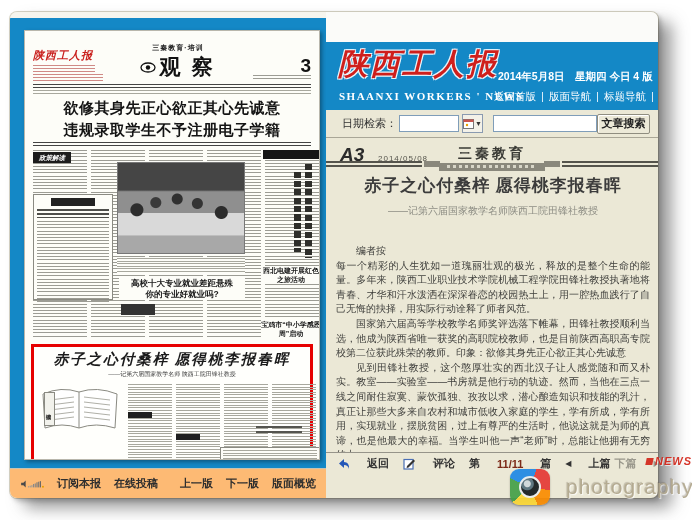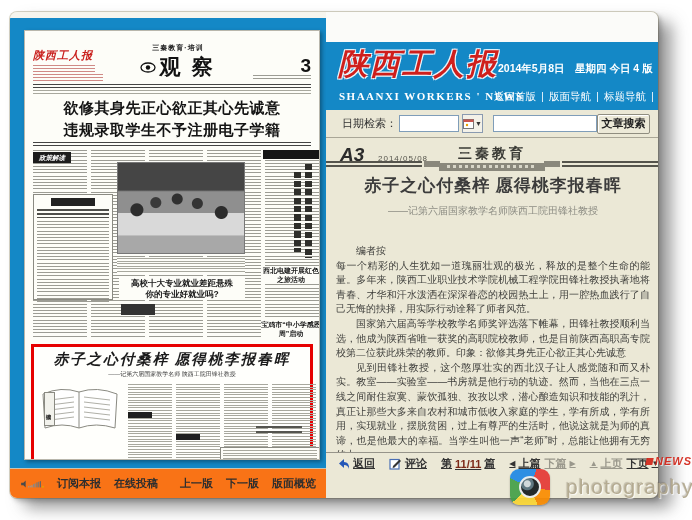--- a/index.html
+++ b/index.html
@@ -67,34 +67,34 @@
   .rb-sub { text-align:center; font-size:6px; color:#3a3a3a; margin-top:1px; }
   .rb-body { position:relative; height:80px; margin-top:3px; }
   .rb-col { position:absolute; top:2px; width:44px; height:74px; }
   .rb-tag { position:absolute; width:24px; height:6px; background:#1e1e1e; }
   .ed-note { position:absolute; left:4px; top:10px; width:11px; height:34px; border:1px solid #8a8a82; background:#f2f2ec;
     writing-mode:vertical-rl; font-size:5.5px; color:#222; text-align:center; line-height:11px; }
   .rb-note { position:absolute; left:180px; bottom:0; width:100px; height:15px; border:1px solid #8a8a82; background:#fdfdf8; padding:2px; }
   .rb-sig { position:absolute; right:2px; top:44px; width:46px; height:10px;
     background:repeating-linear-gradient(180deg,#55554f 0 2px,transparent 2px 5px); }
   .left-toolbar {
-    position:absolute; left:0; top:456px; width:316px; height:30px; background:#f97316;
+    position:absolute; left:0; top:456px; width:316px; height:30px; background:#fdba74;
     border-top:1px solid #c6c3b2; display:flex; align-items:center; padding:0 10px;
     font-size:11px; font-weight:bold; color:#2e2e2e;
   }
   .lt-link { margin-right:13px; cursor:pointer; white-space:nowrap; }
   .lt-gap { width:16px; }
   
   .right-panel { position:absolute; left:316px; top:0; width:332px; height:486px; }
   .rp-white { position:absolute; left:0; top:0; width:332px; height:30px; background:#fbfbf9; }
   .blue-header { position:absolute; left:0; top:30px; width:332px; height:68px; background:#1488c6; }
   .site-logo { position:absolute; left:12px; top:2px;
     font:italic bold 30px "Liberation Serif","DejaVu Serif",serif; color:#cf1f1c; letter-spacing:2px;
     text-shadow:-1px -1px 0 #e9f4fb, 1px -1px 0 #e9f4fb, -1px 1px 0 #e9f4fb, 1px 1px 0 #e9f4fb; }
-  .dateline { position:absolute; left:172px; top:20px; color:#ffffff; font-size:10.5px; font-weight:bold; white-space:nowrap; }
+  .dateline { position:absolute; left:172px; top:28px; color:#ffffff; font-size:10.5px; font-weight:bold; white-space:nowrap; }
   .logo-en { position:absolute; left:13px; top:48px; color:#ffffff;
     font:bold 11px "Liberation Serif","DejaVu Serif",serif; letter-spacing:1.5px; white-space:nowrap; }
   .hlinks { position:absolute; left:168px; top:48px; color:#ffffff; font-size:10.5px; display:flex; align-items:center; white-space:nowrap; }
   .hlink { cursor:pointer; }
   .pipe { display:inline-block; width:1px; height:10px; background:#d6ebf7; margin:0 6px; }
   .search-row { position:absolute; left:0; top:98px; width:332px; height:28px; background:#ebe8d6;
     border-bottom:1px solid #a9a697; display:flex; align-items:center; padding-left:16px; }
   .search-label { font-size:11px; color:#333; white-space:nowrap; }
   .inp { height:17px; border:1px solid #7f9db9; background:#fff; font-size:11px; padding:0 2px; }
   .inp-date { width:60px; margin-left:2px; }
@@ -117,21 +117,21 @@
   .section-bar { position:absolute; left:50%; transform:translateX(-50%); top:19px; width:106px; height:8px; background:#8a887c; }
   .section-bar .in { height:3px; margin:2px 8px 0;
     background:repeating-linear-gradient(90deg,#d8d6c8 0 3px,transparent 3px 6px); }
   .article { position:absolute; left:10px; right:8px; top:162px; bottom:46px; overflow:hidden; }
   .a-title { text-align:center; font-size:17px; font-weight:bold; color:#3c3c3c; letter-spacing:1px; }
   .a-sub { text-align:center; font-size:10px; color:#8d8d84; margin-top:7px; }
   .a-body { margin-top:26px; font-size:10px; line-height:14.6px; color:#3f3f3c; text-align:justify; }
   .a-body p.ind { text-indent:2em; }
   .right-toolbar { position:absolute; left:0; right:0; top:440px; height:22px; border-top:1px solid #96948a;
     display:flex; align-items:center; font-size:11px; font-weight:bold; color:#333; padding:0 4px; }
-  .tb-item { padding:0 7px; display:flex; align-items:center; gap:3px; white-space:nowrap; cursor:pointer;text-decoration:underline; }
+  .tb-item { padding:0 7px; display:flex; align-items:center; gap:17px; white-space:nowrap; cursor:pointer; }
   .tb-sep { width:1px; height:14px; background:#aeac9f; }
   .tri { font-size:8px; }
   .disabled { color:#9a988c; cursor:default; }
   .num { color:#7c2a18; }
   .static { cursor:default; }
   
   .watermark { position:absolute; left:510px; top:460px; width:182px; height:54px; opacity:.92; z-index:5;
     display:flex; align-items:center; gap:8px; pointer-events:none; }
   .cam { position:relative; width:40px; height:36px; border-radius:9px; flex:0 0 auto;
     background:conic-gradient(from 20deg,#e53935 0 22%,#fb8c00 22% 38%,#fdd835 38% 58%,#43a047 58% 76%,#1e88e5 76% 100%);

